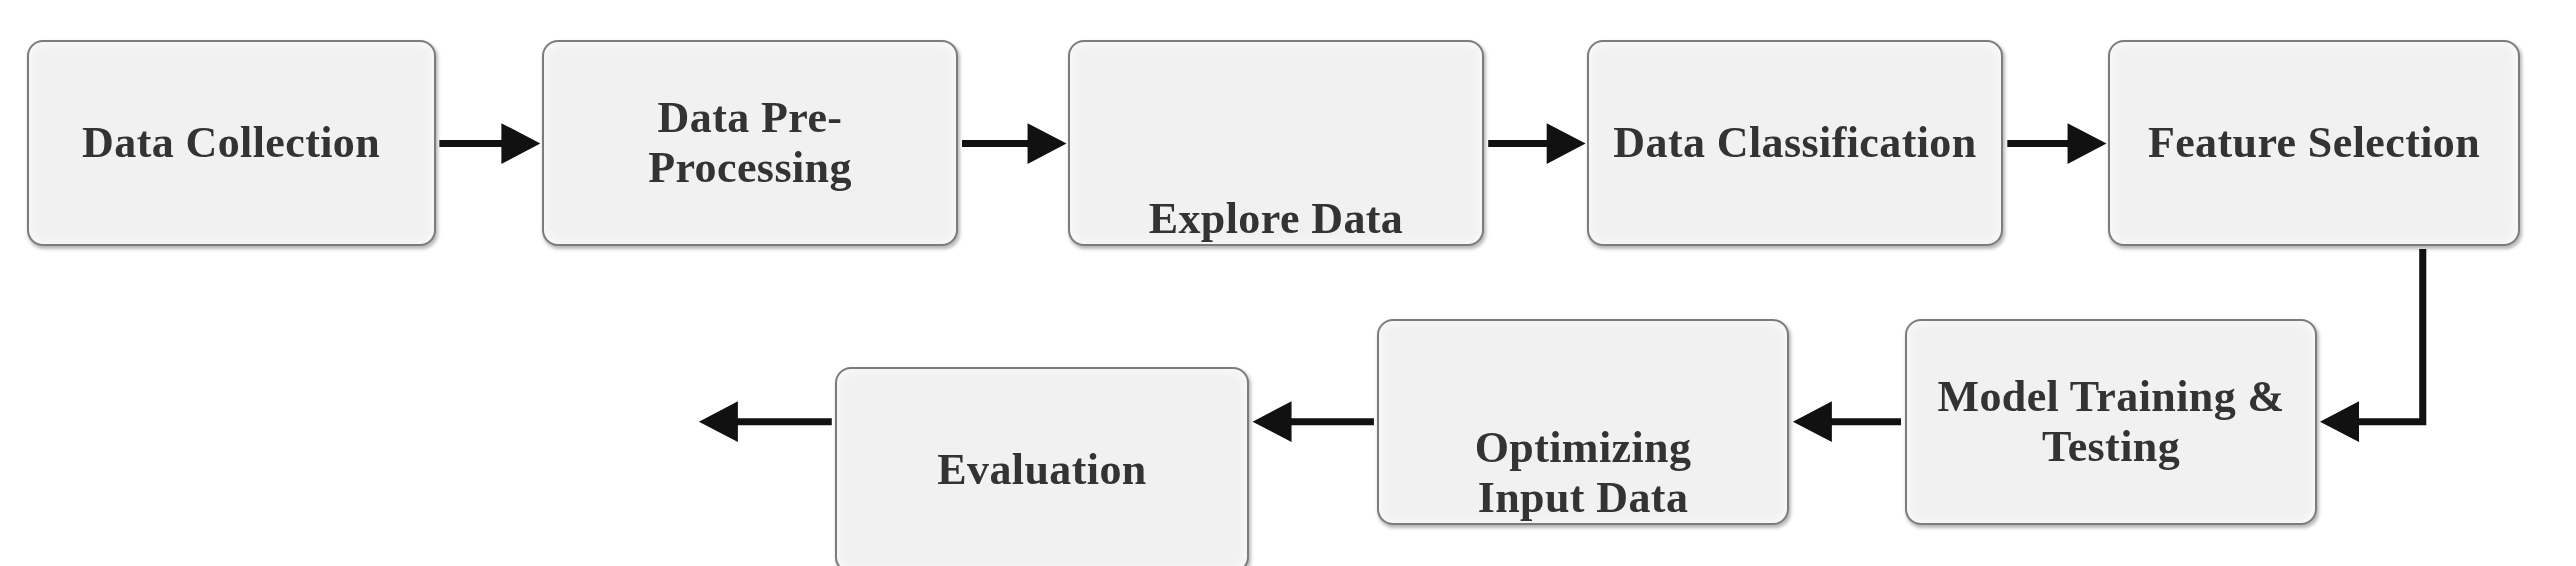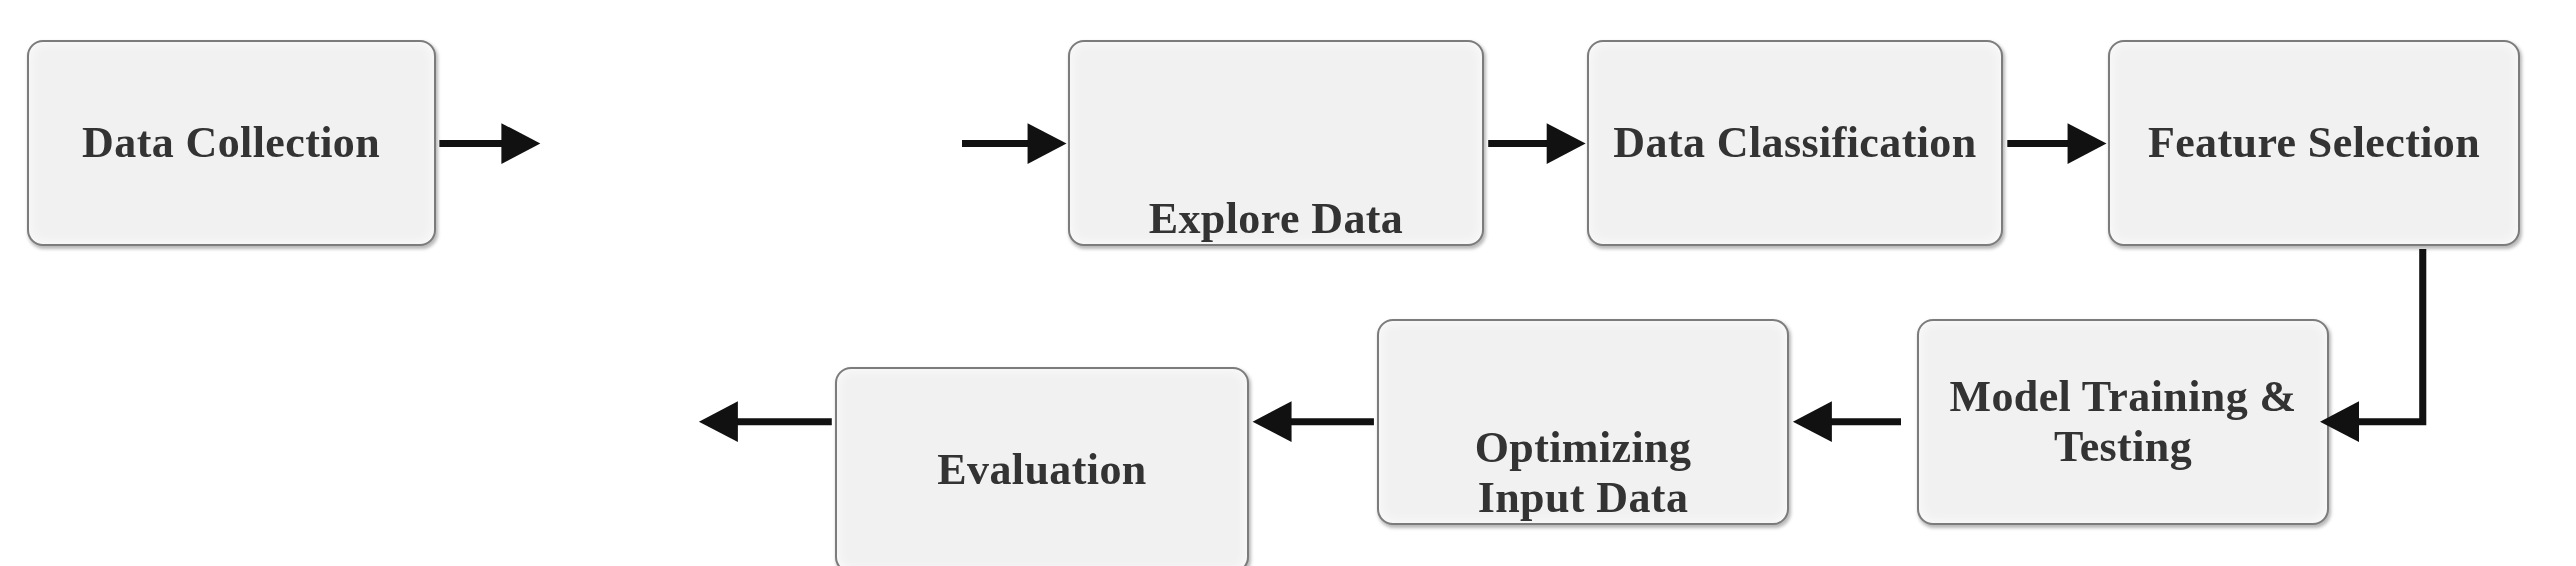--- a/index.html
+++ b/index.html
@@ -40,21 +40,21 @@
   
   #n-data-collection      { left: 26.6px;   top: 40px;  width: 409px; height: 206px; }
   #n-data-pre-processing  { left: 542px;  top: 40px;  width: 416px; height: 206px; }
   #n-explore-data         { left: 1068px; top: 40px;  width: 416px; height: 206px; align-items: flex-end; }
   #n-data-classification  { left: 1587px; top: 40px;  width: 416px; height: 206px; }
   #n-feature-selection    { left: 2108px; top: 40px;  width: 412px; height: 206px; }
   
   #n-recommendation       { left: 292px;  top: 319px; width: 403px; height: 206px; }
   #n-evaluation           { left: 835px;  top: 319px; width: 414px; height: 206px; margin-top: 48px; }
   #n-optimizing-input     { left: 1377px; top: 319px; width: 412px; height: 206px; align-items: flex-end; }
-  #n-model-training       { left: 1905px; top: 319px; width: 412px; height: 206px; margin-left: 12px; }
+  #n-model-training       { left: 1905px; top: 319px; width: 412px; height: 206px; }
 
   #arrow-layer {
     position: absolute;
     left: 0; top: 0;
     width: 2576px;
     height: 567px;
     pointer-events: none;
   }
   #arrow-layer line, #arrow-layer path {
     stroke: #111111;
@@ -66,20 +66,24 @@
     stroke: none;
   }
 </style>
 </head>
 <body>
 
 <div id="canvas">
 
   <div class="node" id="n-data-collection">
     <span class="label">Data Collection</span>
+  </div>
+  <div class="node" id="n-data-pre-processing">
+    <span class="label">Data Pre-
+Processing</span>
   </div>
   <div class="node" id="n-explore-data">
     <span class="label">Explore Data</span>
   </div>
   <div class="node" id="n-data-classification">
     <span class="label">Data Classification</span>
   </div>
   <div class="node" id="n-feature-selection">
     <span class="label">Feature Selection</span>
   </div>

